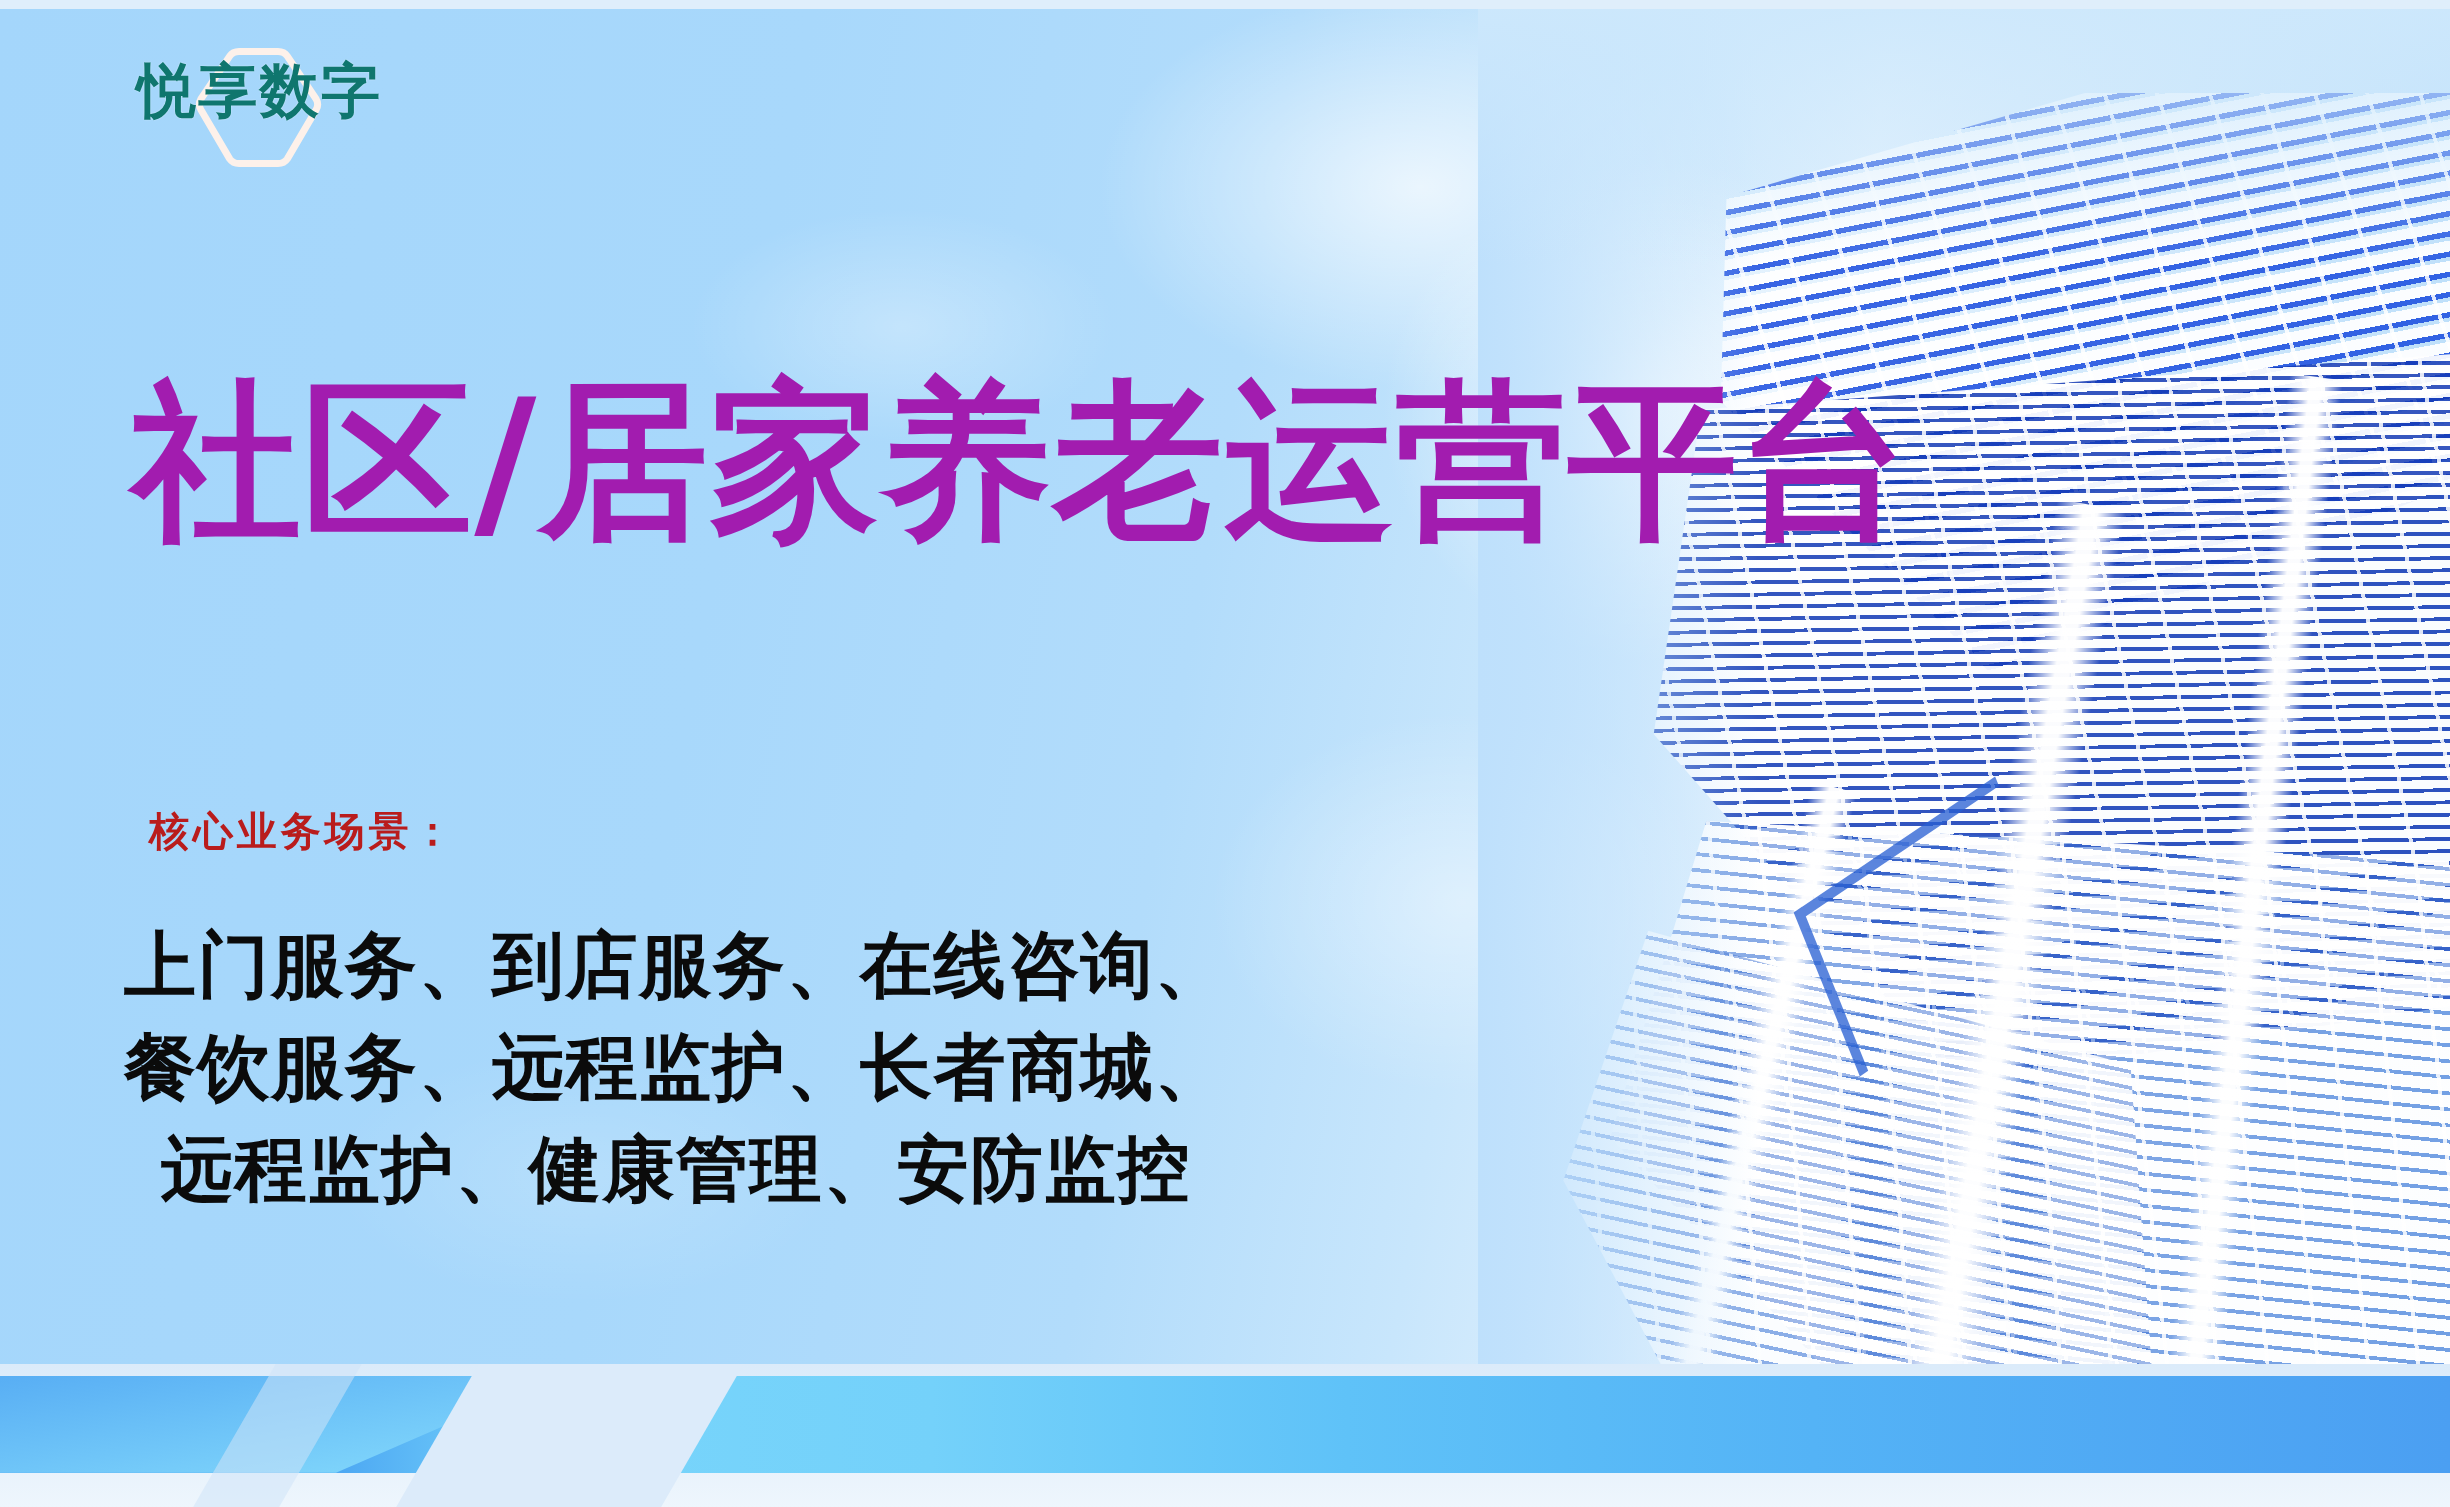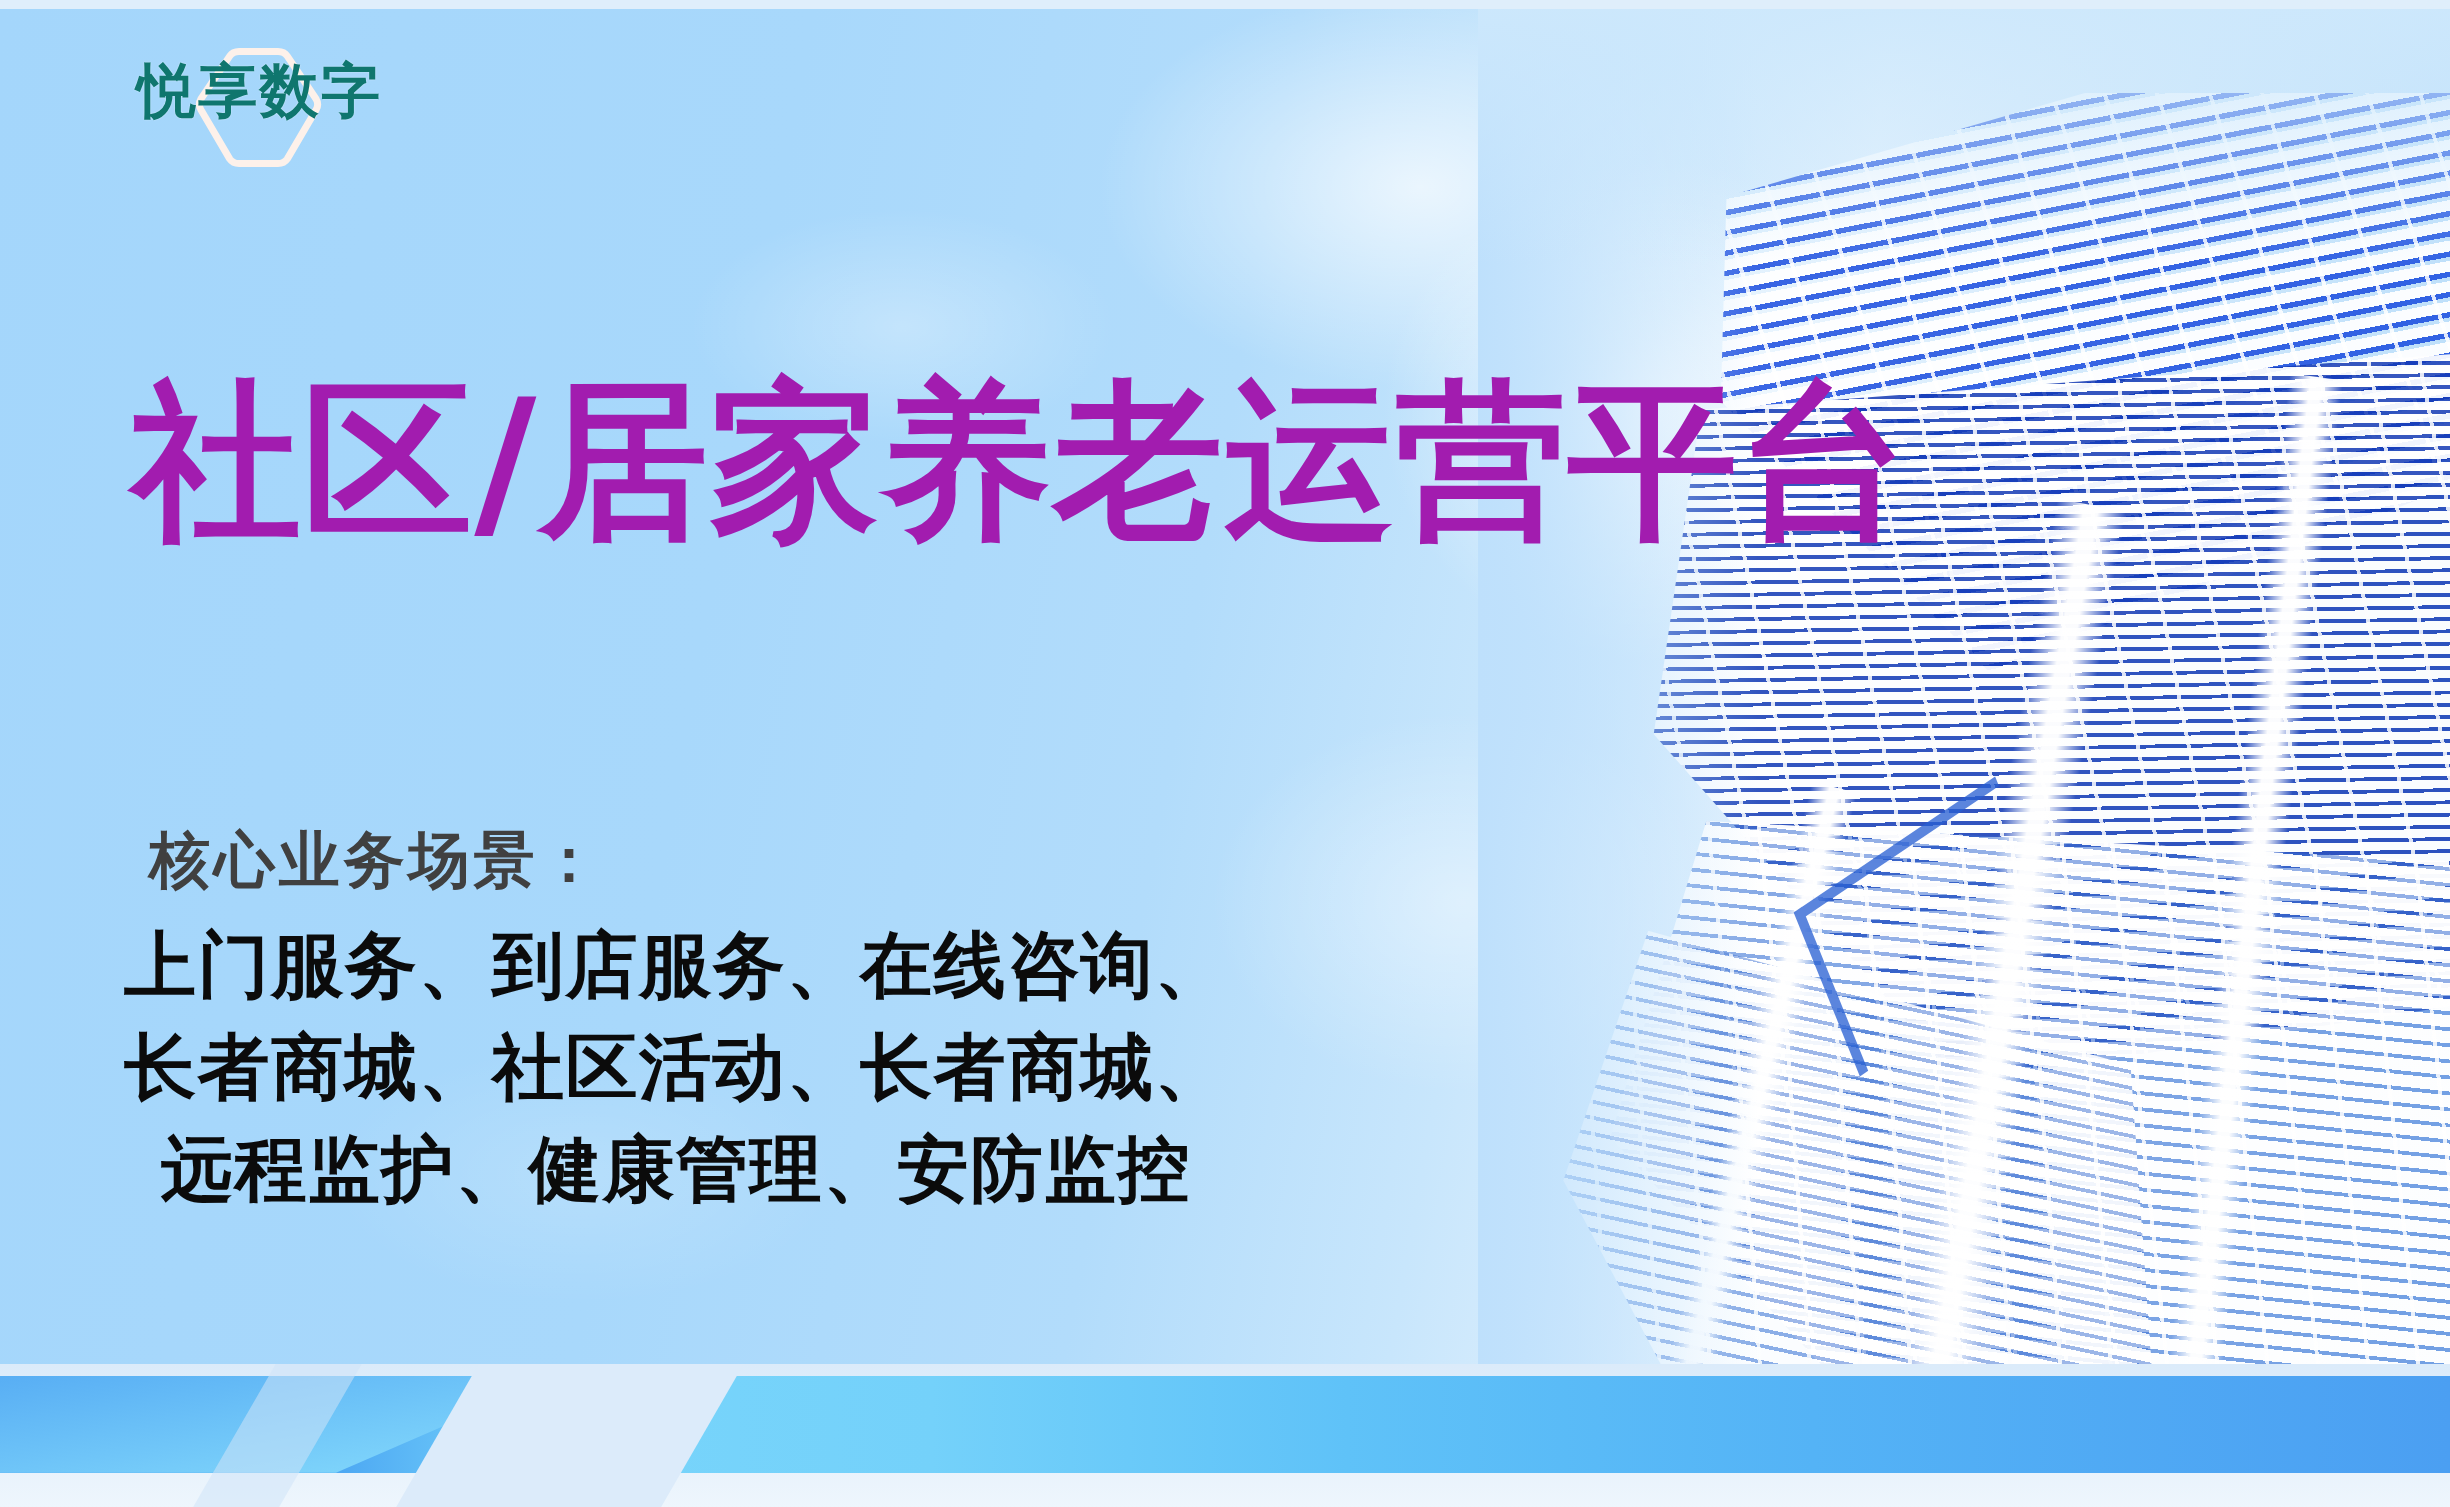--- a/index.html
+++ b/index.html
@@ -233,24 +233,24 @@
     color: #a21caf;
     white-space: nowrap;
   }
 
   
   .subhead {
     position: absolute;
     left: 149px; top: 778px;
     font-family: "DejaVu Sans", "Liberation Sans", sans-serif;
     font-weight: 700;
-    font-size: 61px;
+    font-size: 40px;
     letter-spacing: 3.9px;
     line-height: 1;
-    color: #404040;
+    color: #b91c1c;
     white-space: nowrap;
   }
 
   
   .scenarios {
     position: absolute;
     left: 124px; top: 914px;
     font-family: "DejaVu Sans", "Liberation Sans", sans-serif;
     font-weight: 700;
     font-size: 72px;
@@ -358,21 +358,21 @@
         <span class="logo-cn">悦享数字</span>
       </div>
     </div>
 
     <h1 class="headline">社区/居家养老运营平台</h1>
 
     <h2 class="subhead">核心业务场景：</h2>
 
     <div class="scenarios">
       <span class="line">上门服务、到店服务、在线咨询、</span>
-      <span class="line">长者商城、社区活动、长者商城、</span>
+      <span class="line">餐饮服务、远程监护、长者商城、</span>
       <span class="line">远程监护、健康管理、安防监控</span>
     </div>
 
   </div>
 
   <div class="footer-wrap">
     <div class="footer-pale"></div>
     <div class="footer-band"></div>
     <div class="footer-dark-left"></div>
     <div class="footer-slash footer-slash-a"></div>

